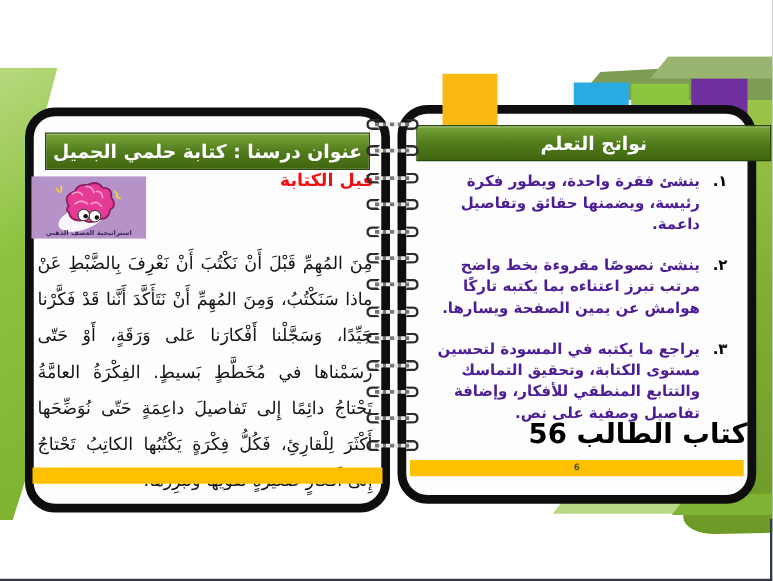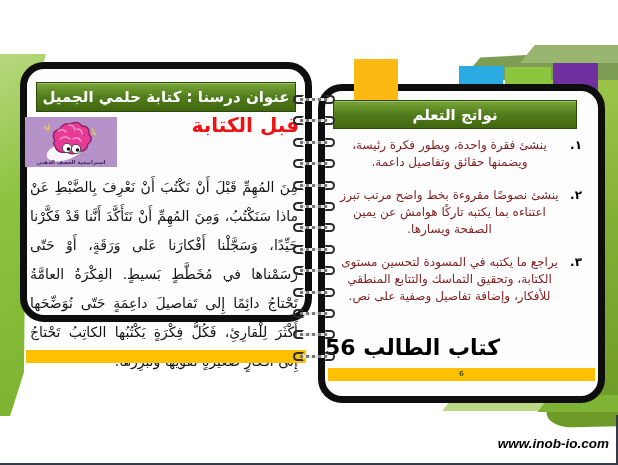--- a/index.html
+++ b/index.html
@@ -40,33 +40,33 @@
   .tab { position:absolute; z-index:5; }
   .tab-yellow { left:354px; top:59px; width:44px; height:41px; background:#fdb913; z-index:12; }
   .tab-blue   { left:459px; top:66px; width:44px; height:30px; background:#29abe2; }
   .tab-green  { left:505px; top:67px; width:46px; height:28px; background:#8cc63f; }
   .tab-purple { left:553px; top:63px; width:45px; height:32px; background:#7030a0; }
   
   .panel {
     position:absolute; background:#fdfdfd; border:7px solid #0e0e0e;
     border-radius:24px; z-index:10;
   }
-  .panel-left  { left:20px;  top:62px; width:292px; height:260px;padding-left:16px; }
+  .panel-left  { left:20px;  top:86px; width:292px; height:324px;padding-left:16px; }
   .panel-right { left:318px; top:84px; width:287px; height:319px; }
   .banner {
     position:absolute; display:flex; align-items:center; justify-content:center;
     background:linear-gradient(180deg,#79a639 0%,#517c1c 50%,#40660f 100%);
     border:1px solid #2c490c; box-shadow:inset 0 1px 0 rgba(255,255,255,.3);
     color:#ffffff; font-weight:bold; font-size:15px; direction:rtl;
   }
   .banner-left  { left:9px; top:13px; width:260px; height:30px; }
-  .banner-right { left:8px; top:9px;  width:244px; height:29px; }
+  .banner-right { left:8px; top:9px;  width:284px; height:29px; }
   .before-title {
     position:absolute; right:6px; top:44px; direction:rtl;
-    color:#ee1111; font-size:20px; font-weight:bold;
+    color:#ee1111; font-size:14px; font-weight:bold;
   }
   .brain-box { position:absolute; left:-2px; top:48px; width:92px; height:50px; }
   .lesson-body {
     position:absolute; left:3px; right:7px; top:104px; direction:rtl;
     font-size:14px; line-height:29px; color:#141414;
     text-align:justify; text-align-last:right;
   }
   .yellow-bar {
     position:absolute; height:13px; background:#ffc000;
     display:flex; align-items:center; justify-content:center;
@@ -75,26 +75,26 @@
   .yellow-bar-right { left:3px; right:3px; top:277px; }
   .page-num { font-size:7px; font-weight:bold; color:#4a5a20; line-height:1; }
   
   .outcomes { position:absolute; left:14px; right:16px; top:46px; direction:rtl; }
   .outcome { display:flex; direction:rtl; margin-bottom:16px; }
   .outcome-num {
     flex:0 0 22px; font-size:12px; font-weight:bold; color:#000;
     line-height:17px; text-align:right;
   }
   .outcome-text {
-    flex:1; font-size:12px; font-weight:normal; color:#7f1d1d;
-    line-height:17px; text-align:center;
+    flex:1; font-size:12px; font-weight:bold; color:#4c1d95;
+    line-height:17px; text-align:right;
   }
   .book-ref {
     position:absolute; left:0; right:0; top:244px; direction:rtl;
-    text-align:left; font-size:22px; font-weight:bold; color:#000;
+    text-align:right; font-size:22px; font-weight:bold; color:#000;
   }
   
   .spiral {
     position:absolute; left:293px; top:95px; width:42px; height:266px; z-index:25;
     display:flex; flex-direction:column; justify-content:space-between;
   }
   .ring { position:relative; width:42px; height:9px; }
   .ring .line {
     position:absolute; left:7px; right:7px; top:3px; height:3px;
     background:repeating-linear-gradient(90deg,#777 0 3px,#e6e6e6 3px 6px);
@@ -241,16 +241,15 @@
         <span class="line"></span>
         <span class="hook hook-r"></span>
       </div>
     <div class="ring">
         <span class="hook hook-l"></span>
         <span class="line"></span>
         <span class="hook hook-r"></span>
       </div>
   </div>
 
-  <div class="watermark">www.inob-io.com</div>
   <div class="frame-bottom"></div>
   <div class="frame-right"></div>
 </div>
 
 </body></html>

